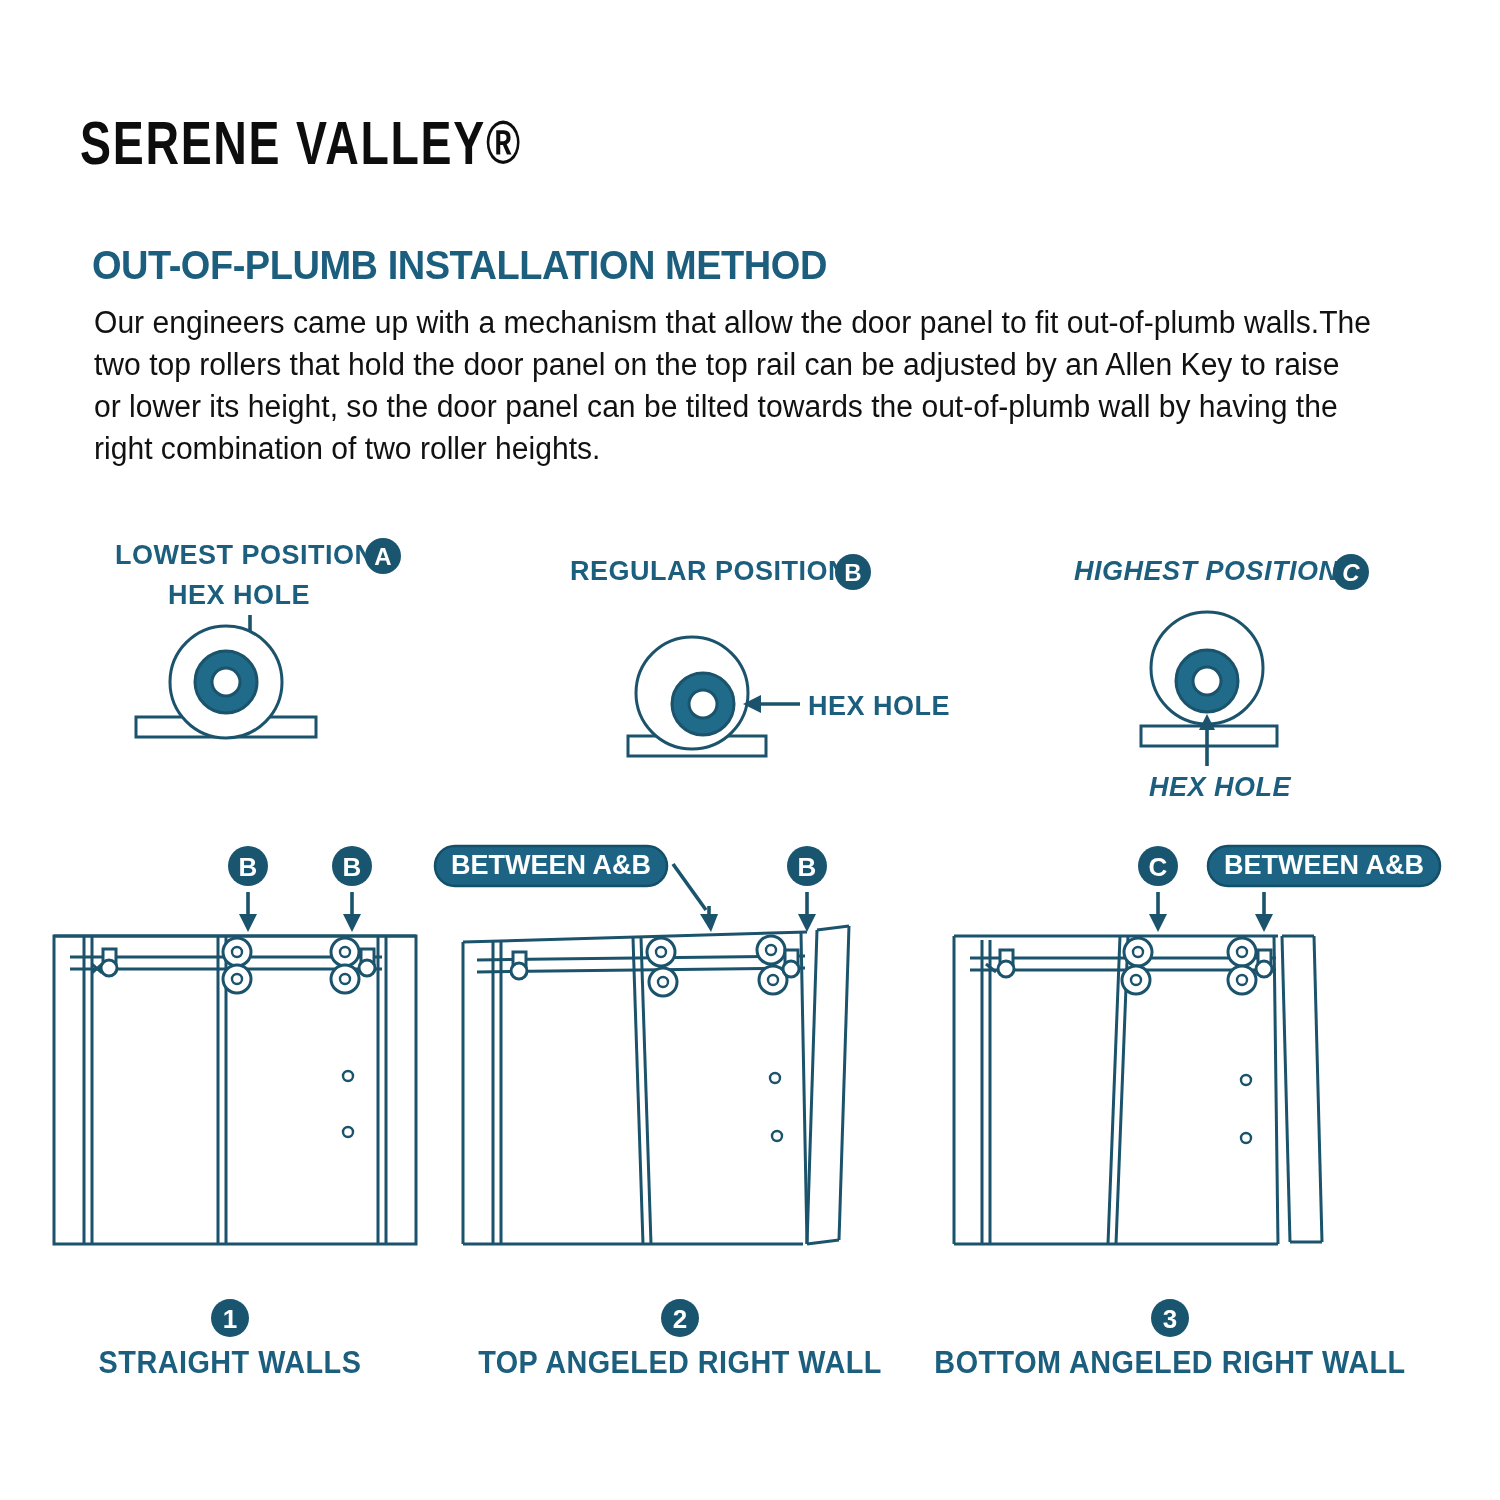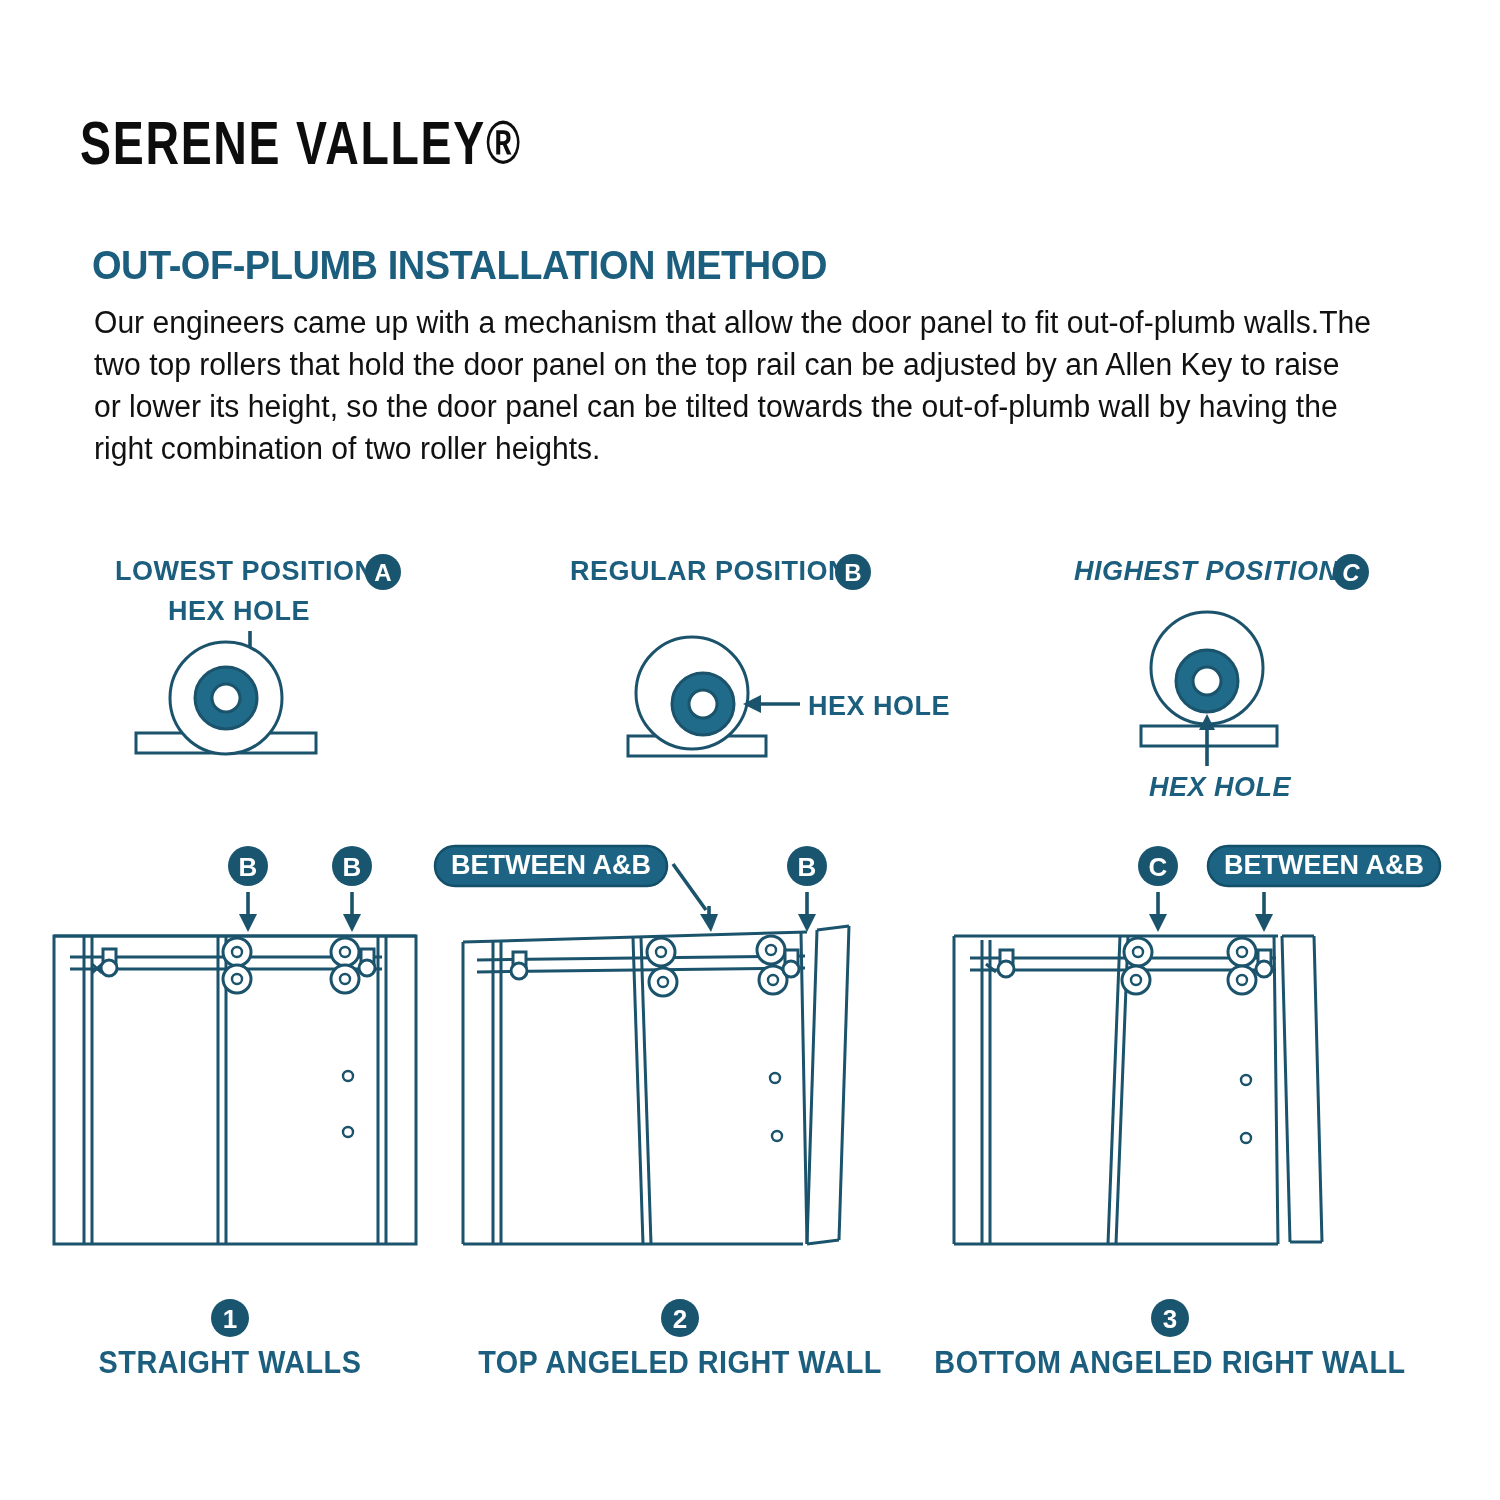--- a/index.html
+++ b/index.html
@@ -51,21 +51,21 @@
     width: 1320px;
     font-size: 31px;
     line-height: 42px;
     color: #111111;
     transform: scaleX(0.97);
     transform-origin: left top;
   }
 
   
   .roller-panel { position: absolute; }
-  #roller-a { left: 110px; top: 548px; }
+  #roller-a { left: 110px; top: 532px; }
   #roller-b { left: 565px; top: 548px; }
   #roller-c { left: 1069px; top: 548px; font-style: italic; }
 
   
   .door-panel { position: absolute; }
   #door-1 { left: 30px;  top: 840px; }
   #door-2 { left: 425px; top: 840px; }
   #door-3 { left: 930px; top: 840px; }
 
   

